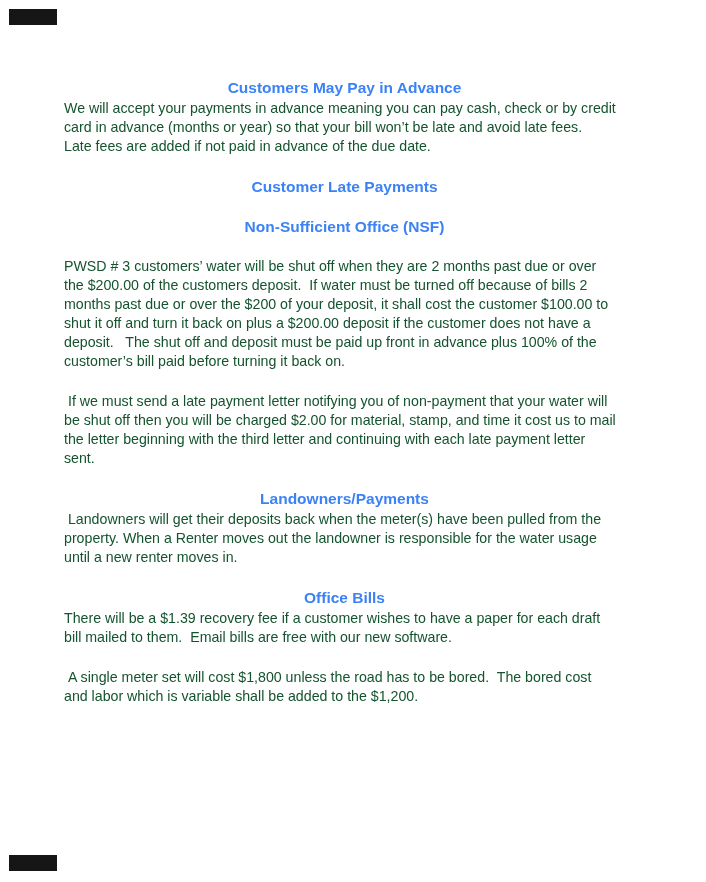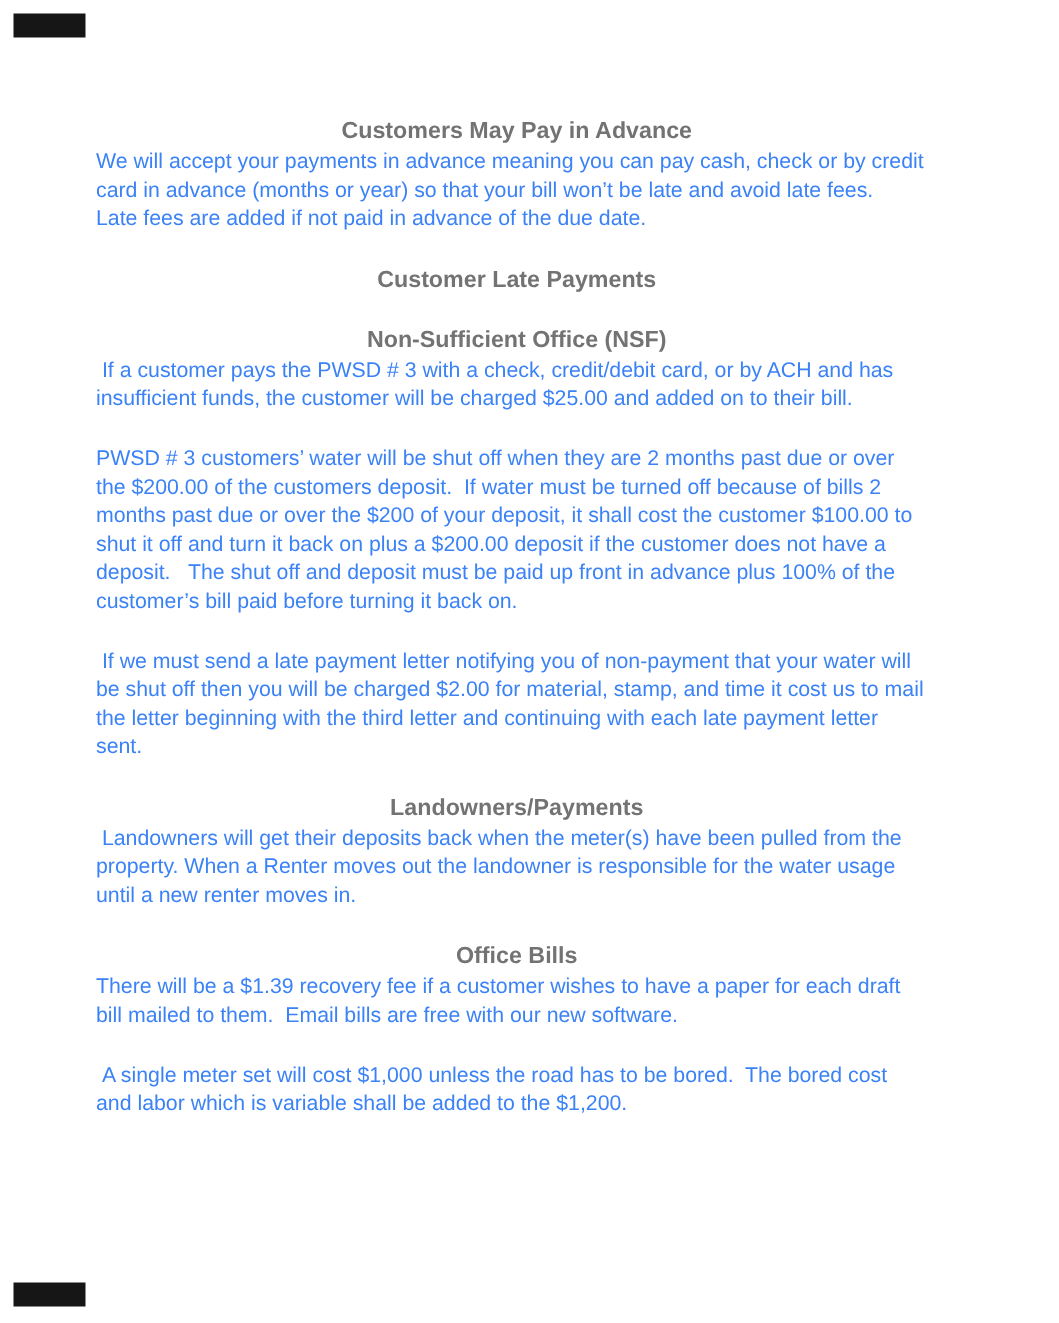--- a/index.html
+++ b/index.html
@@ -37,28 +37,28 @@
   }
   section {
     margin: 0 0 21px 0;
   }
   .section-heading {
     font-size: 15.5px;
     font-weight: bold;
     line-height: 19px;
     text-align: center;
     margin: 0 0 2px 0;
-    color: #737373;
+    color: #3b82f6;
     width: 561px;
   }
   .section-body {
     font-size: 14.2px;
     line-height: 19px;
     margin: 0;
-    color: #3b82f6;
+    color: #14532d;
     white-space: pre-wrap;
     width: 590px;
   }
 </style>
 </head>
 <body>
 
 <div class="page">
 
   <div class="scan-mark top"></div>
@@ -71,22 +71,20 @@
 card in advance (months or year) so that your bill won’t be late and avoid late fees.
 Late fees are added if not paid in advance of the due date.</p>
     </section>
 
     <section>
       <h2 class="section-heading">Customer Late Payments</h2>
     </section>
 
     <section>
       <h2 class="section-heading">Non-Sufficient Office (NSF)</h2>
-      <p class="section-body"> If a customer pays the PWSD # 3 with a check, credit/debit card, or by ACH and has
-insufficient funds, the customer will be charged $25.00 and added on to their bill.</p>
     </section>
 
     <section>
       <p class="section-body">PWSD # 3 customers’ water will be shut off when they are 2 months past due or over
 the $200.00 of the customers deposit.  If water must be turned off because of bills 2
 months past due or over the $200 of your deposit, it shall cost the customer $100.00 to
 shut it off and turn it back on plus a $200.00 deposit if the customer does not have a
 deposit.   The shut off and deposit must be paid up front in advance plus 100% of the
 customer’s bill paid before turning it back on.</p>
     </section>
@@ -105,21 +103,21 @@
 until a new renter moves in.</p>
     </section>
 
     <section>
       <h2 class="section-heading">Office Bills</h2>
       <p class="section-body">There will be a $1.39 recovery fee if a customer wishes to have a paper for each draft
 bill mailed to them.  Email bills are free with our new software.</p>
     </section>
 
     <section>
-      <p class="section-body"> A single meter set will cost $1,000 unless the road has to be bored.  The bored cost
+      <p class="section-body"> A single meter set will cost $1,800 unless the road has to be bored.  The bored cost
 and labor which is variable shall be added to the $1,200.</p>
     </section>
 
   </main>
 
   <div class="scan-mark bottom"></div>
 
 </div>
 
 </body></html>

